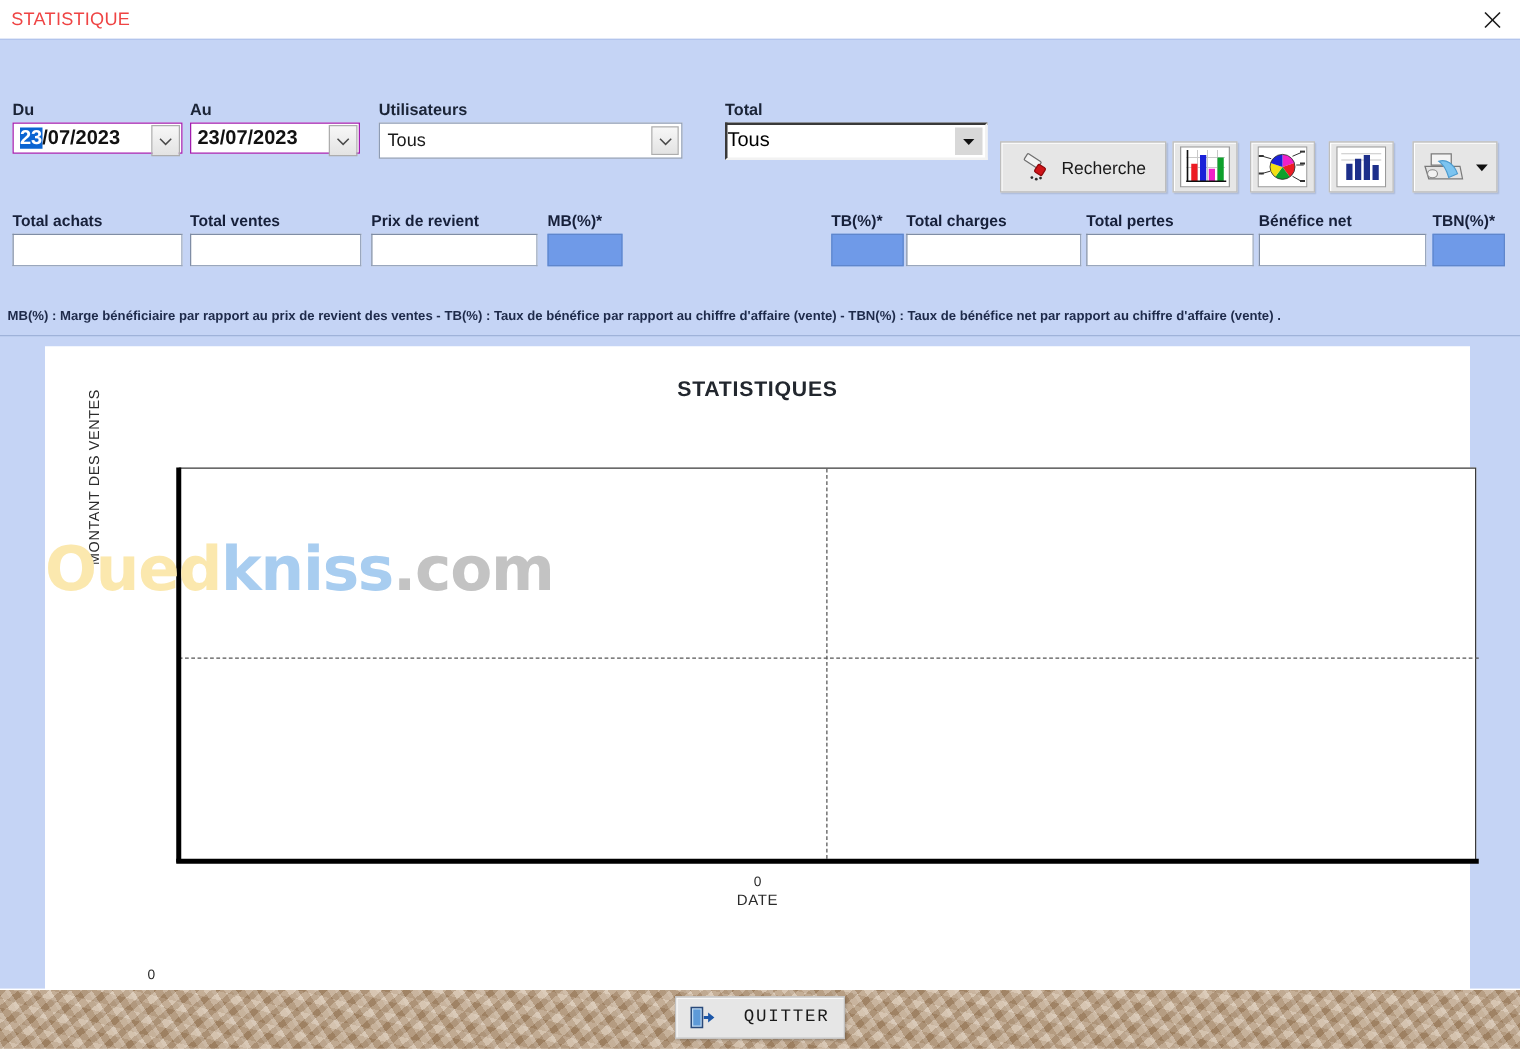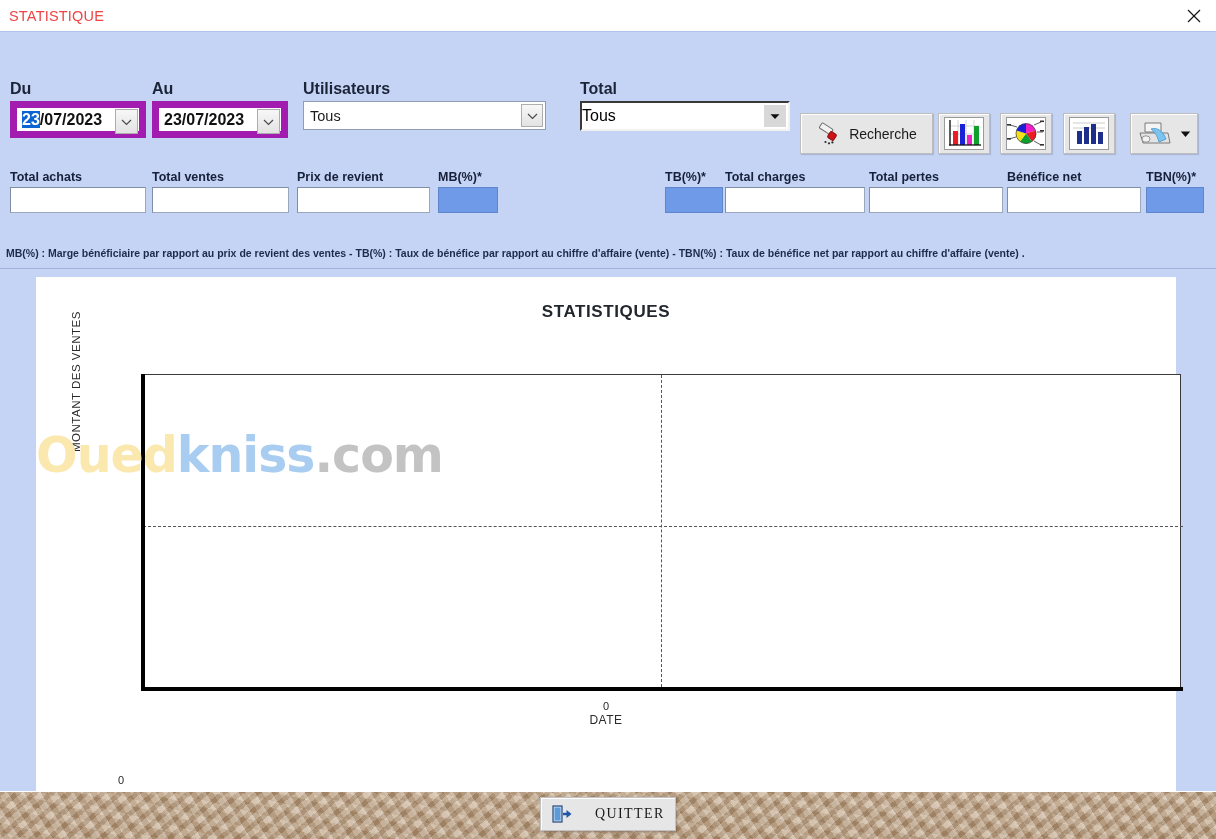--- a/index.html
+++ b/index.html
@@ -38,29 +38,29 @@
     width: 1216px; height: 760px;
     background: #c5d4f5;
     border-top: 1px solid #b2c4ec;
   }
 
   
   .filters { position: absolute; left: 0; top: 48px; width: 1216px; height: 58px; }
 
   .fgroup { position: absolute; }
   .flabel {
-    font-size: 16px; font-weight: bold; color: #1b2437;
+    font-size: 13px; font-weight: bold; color: #1b2437;
     margin-bottom: 3px; display: block;
     font-family: "Liberation Sans", sans-serif;
   }
 
   .datebox {
-    position: relative; height: 37px;
-    background: #ffffff;
-    border: 7px solid #a21caf;
+    position: relative; height: 25px;
+    background: #ffffff;
+    border: 1px solid #a21caf;
     display: flex; align-items: center;
   }
   .datebox .dval {
     font-size: 16px; font-weight: bold; color: #111;
     padding-left: 5px; white-space: nowrap;
     font-family: "Liberation Sans", sans-serif;
   }
   .dval .sel { background: #0a64d2; color: #ffffff; }
   .spin {
     position: absolute; right: 1px; top: 1px;
@@ -232,21 +232,21 @@
     position: absolute; left: 540px; top: 5px;
     width: 136px; height: 34px;
     background: #e6e6e6;
     border: 1px solid #c2c2c2;
     box-shadow: inset 1px 1px 0 #ffffff, 1px 1px 2px rgba(0,0,0,.22);
     display: flex; align-items: center; cursor: pointer;
   }
   .quit-label {
     font-size: 14px; color: #1a1a1a; letter-spacing: 1.4px;
     margin-left: 22px;
-    font-family: Liberation Serif, serif;
+    font-family: Liberation Mono, monospace;
   }
 </style>
 </head>
 <body>
 
 <div class="titlebar">
   <span class="titlebar-text">STATISTIQUE</span>
   <div class="close-btn">
     <svg width="16" height="16" viewBox="0 0 16 16">
       <line x1="2" y1="2" x2="14" y2="14" stroke="#1a1a1a" stroke-width="1.3"></line>

